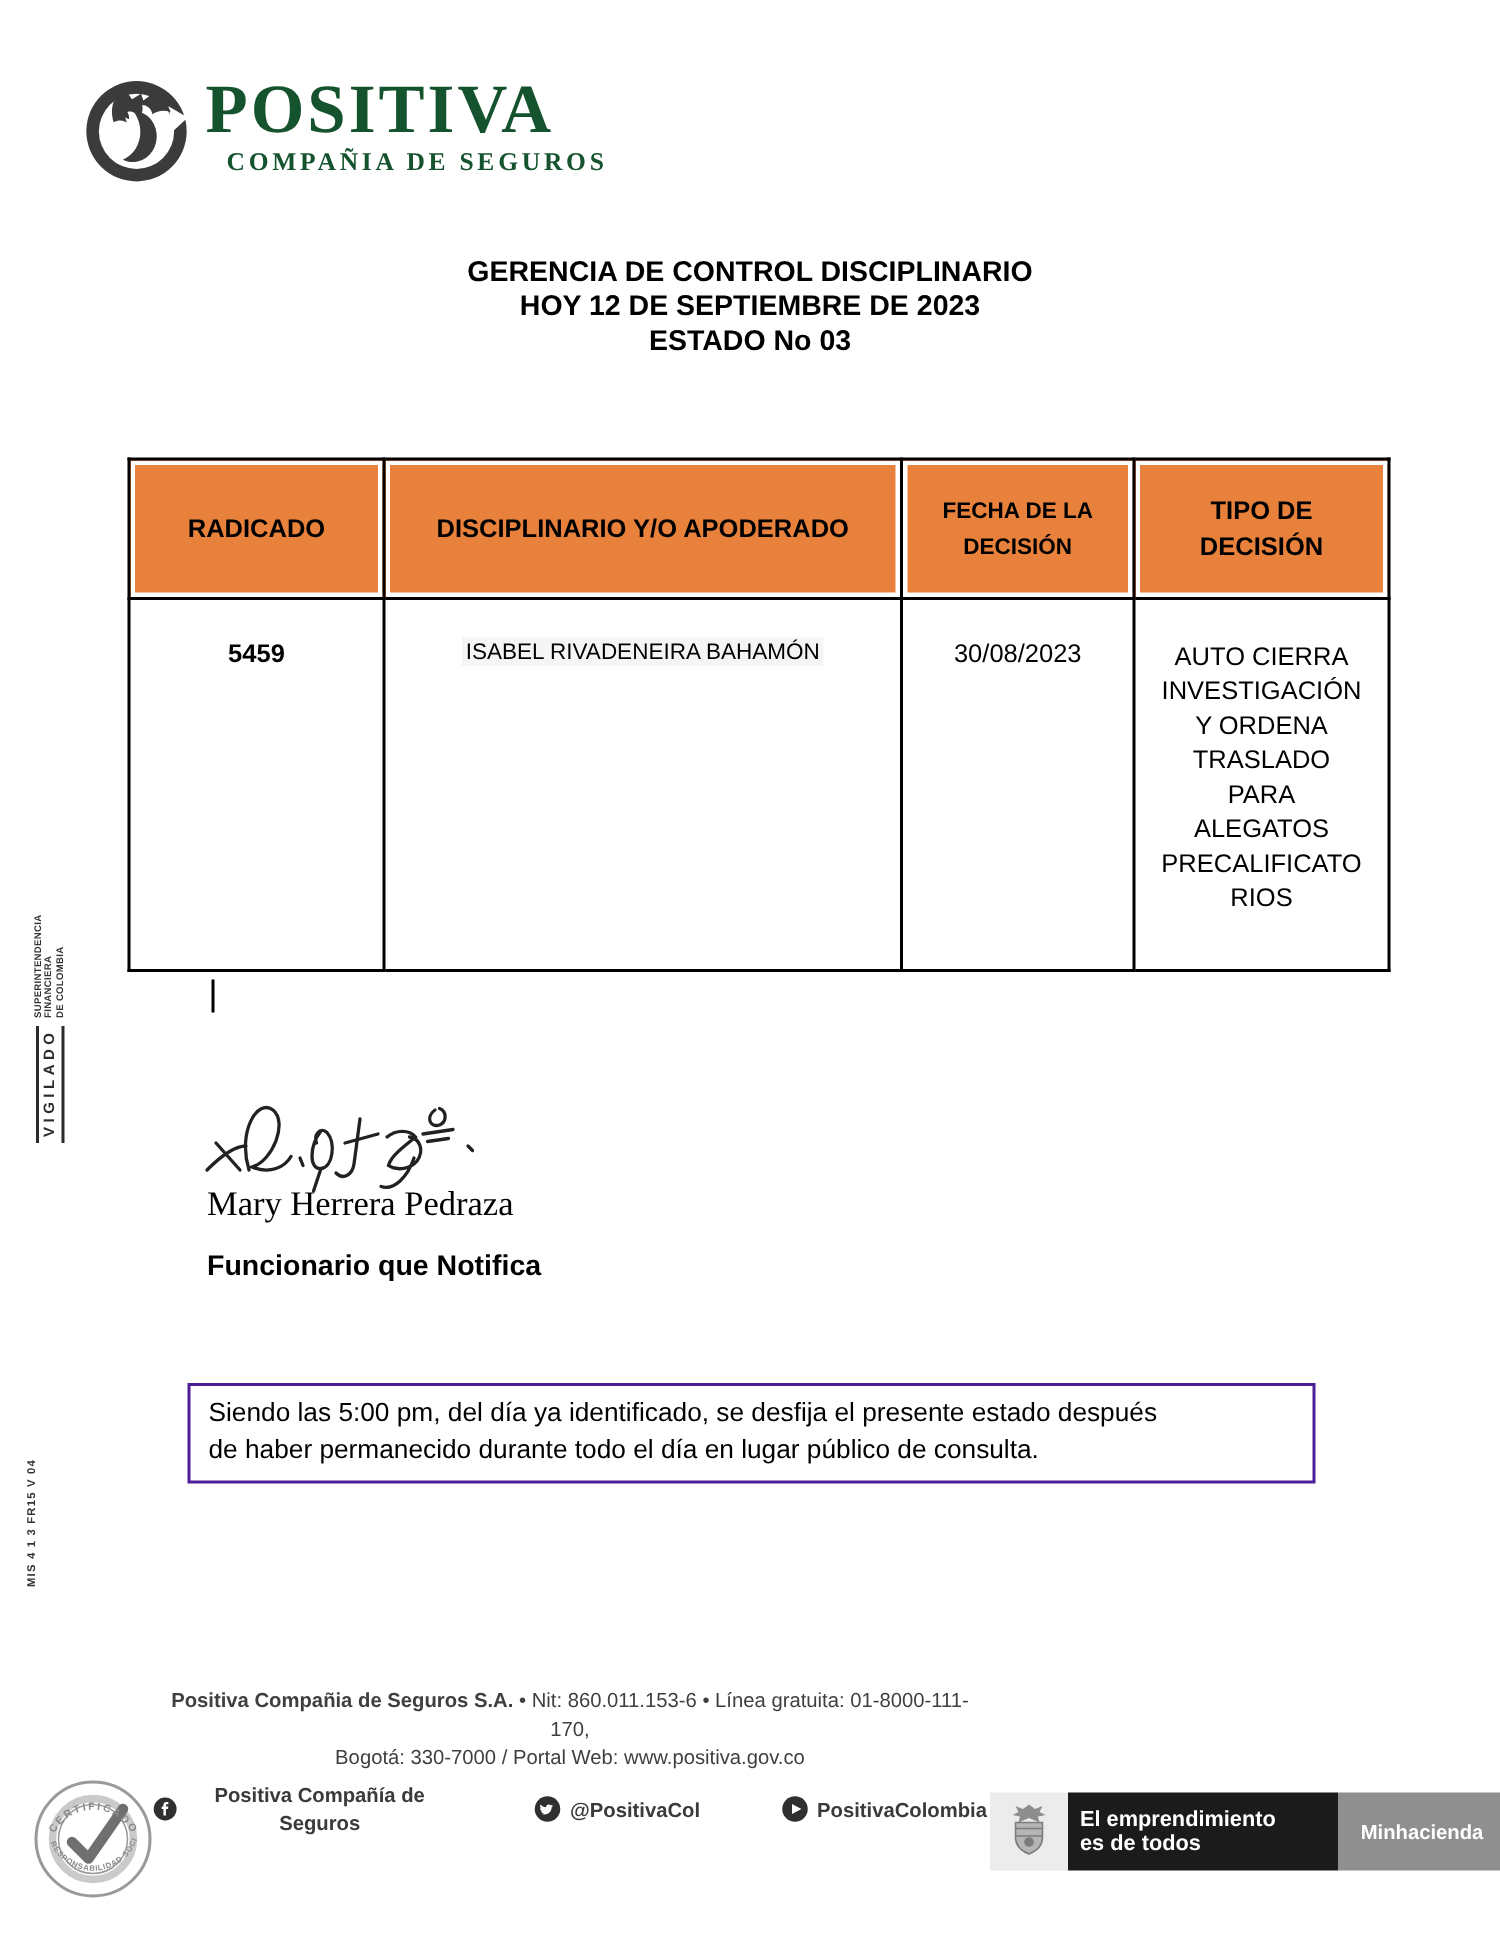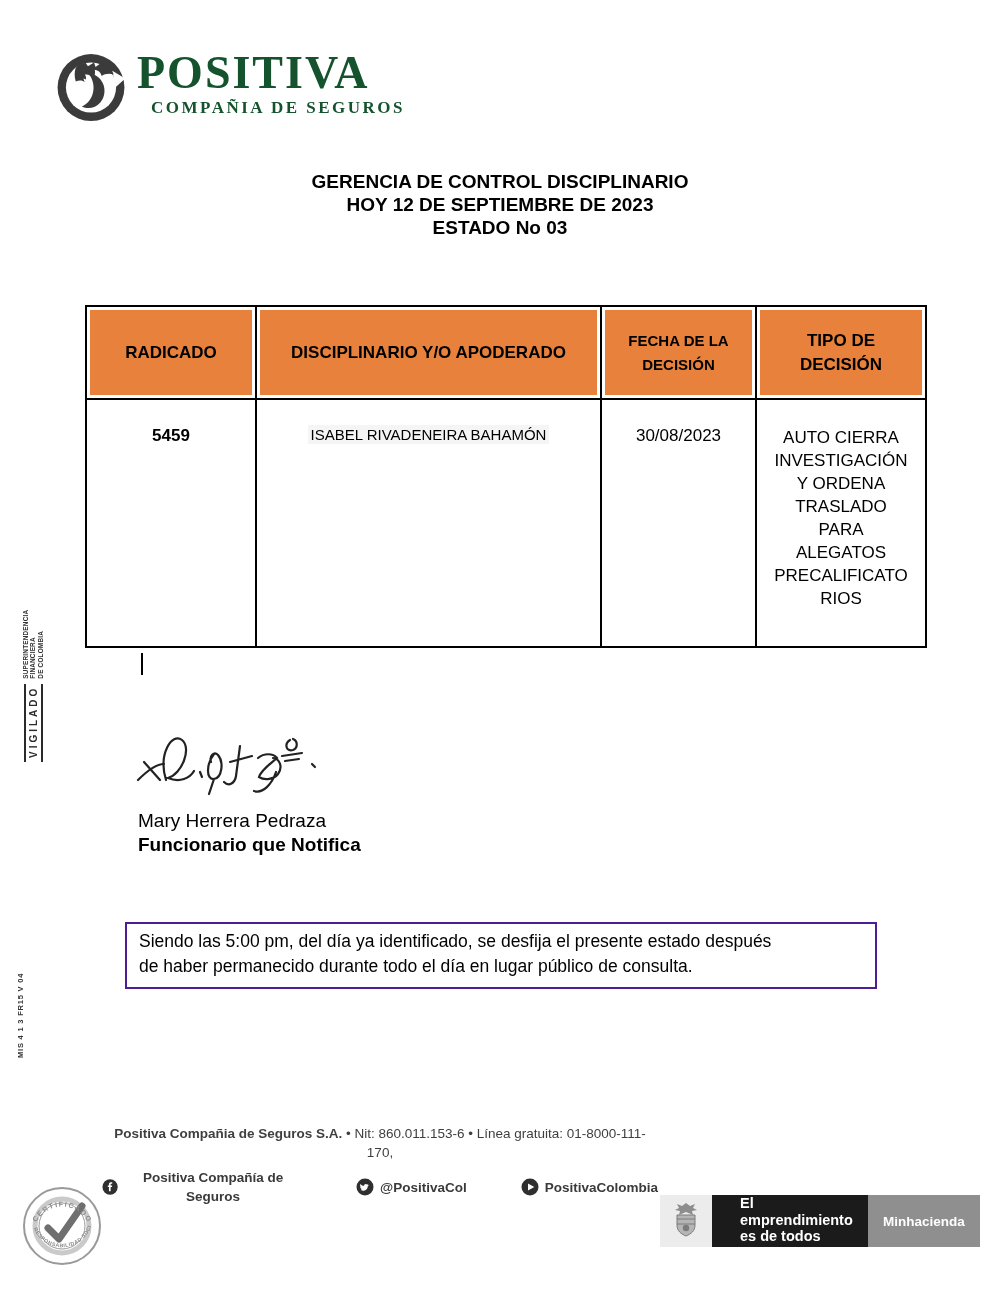--- a/index.html
+++ b/index.html
@@ -29,21 +29,21 @@
   .cell-nombre { font-size:15px; }
   .cell-nombre span { background:#f5f5f5; padding:1px 3px; }
   .cell-fecha { font-size:17px; }
   .cell-tipo { font-size:17px; line-height:23px; white-space:pre-line; }
 
   
   .cursor-tick { position:absolute; left:141px; top:653px; width:2px; height:22px; background:#000; }
 
   
   .sig-img { position:absolute; left:130px; top:720px; }
-  .sig-name { position:absolute; left:138px; top:810px; font-size:19px; }
+  .sig-name { position:absolute; left:138px; top:790px; font-size:23px;font-family:Liberation Serif, serif; }
   .sig-role { position:absolute; left:138px; top:834px; font-size:19px; font-weight:bold; }
 
   
   .notice { position:absolute; left:125px; top:922px; width:752px; border:2px solid #4c1d95;
             padding:5px 12px 8px 12px; font-size:17.5px; line-height:25px; white-space:pre-line; }
 
   
   .vwrap1 { position:absolute; left:12px; top:586px; width:42px; height:176px; }
   .vwrap1 .vrot { position:absolute; left:0; top:176px; width:176px; height:42px;
                   transform-origin:0 0; transform:rotate(-90deg);
@@ -60,22 +60,22 @@
   
   .seal { position:absolute; left:20px; top:1180px; }
   .footer-block { position:absolute; left:102px; top:1124px; width:556px; text-align:center;
                   color:#3f3f3f; font-size:13.5px; line-height:19px; }
   .footer-block .b { font-weight:bold; }
   .social-row { margin-top:6px; display:flex; justify-content:space-between; align-items:center; gap:54px; }
   .social-item { display:flex; align-items:center; gap:6px; font-size:13.5px; font-weight:bold; color:#3a3a3a; }
 
   .gov-banner { position:absolute; left:660px; top:1195px; height:52px; display:flex; }
   .coat-box { width:52px; height:52px; background:#ececec; display:flex; align-items:center; justify-content:center; }
-  .gov-black { width:156px; height:52px; background:#1b1b1b; color:#fff; display:flex; flex-direction:column;
-               justify-content:flex-start; padding-left:28px; font-size:14.5px; font-weight:bold; line-height:16.5px; }
+  .gov-black { width:180px; height:52px; background:#1b1b1b; color:#fff; display:flex; flex-direction:column;
+               justify-content:center; padding-left:8px; font-size:14.5px; font-weight:bold; line-height:16.5px; }
   .gov-gray { width:112px; height:52px; background:#8f8f8f; color:#fff; display:flex; align-items:center;
               justify-content:center; font-size:13.5px; font-weight:bold; }
 </style>
 </head>
 <body>
 
 <div class="page">
 
   <div class="logo">
     <svg class="logo-mark" viewBox="0 0 100 100">
@@ -178,20 +178,21 @@
     <text font-size="7" fill="#8a8a8a" font-weight="bold" letter-spacing="1.5">
       <textPath href="#arcTop" startOffset="8%">CERTIFICADO</textPath>
     </text>
     <text font-size="5.2" fill="#8a8a8a" font-weight="bold" letter-spacing="0.5">
       <textPath href="#arcBot" startOffset="6%">RESPONSABILIDAD SOCIAL</textPath>
     </text>
   </svg>
 
   <div class="footer-block">
     <div><span class="b">Positiva Compañia de Seguros S.A.</span><span> • Nit: 860.011.153-6 • Línea gratuita: 01-8000-111-170,</span></div>
+    <div>Bogotá: 330-7000 / Portal Web: www.positiva.gov.co</div>
     <div class="social-row">
       <div class="social-item">
         <svg width="18" height="18" viewBox="0 0 18 18">
           <circle cx="9" cy="9" r="8.5" fill="#2f2f2f"></circle>
           <path d="M10.6,5.2 h1.4 V3.2 h-1.7 c-1.7,0 -2.6,1.1 -2.6,2.7 v1.4 H6.2 v2 h1.5 V15 h2.2 V9.3 h1.8 l0.3,-2 h-2.1 V6 c0,-0.5 0.2,-0.8 0.7,-0.8 Z" fill="#fff" transform="scale(0.85) translate(1.4,1.2)"></path>
         </svg>
         <span>Positiva Compañía de Seguros</span>
       </div>
       <div class="social-item">
         <svg width="18" height="18" viewBox="0 0 18 18">

